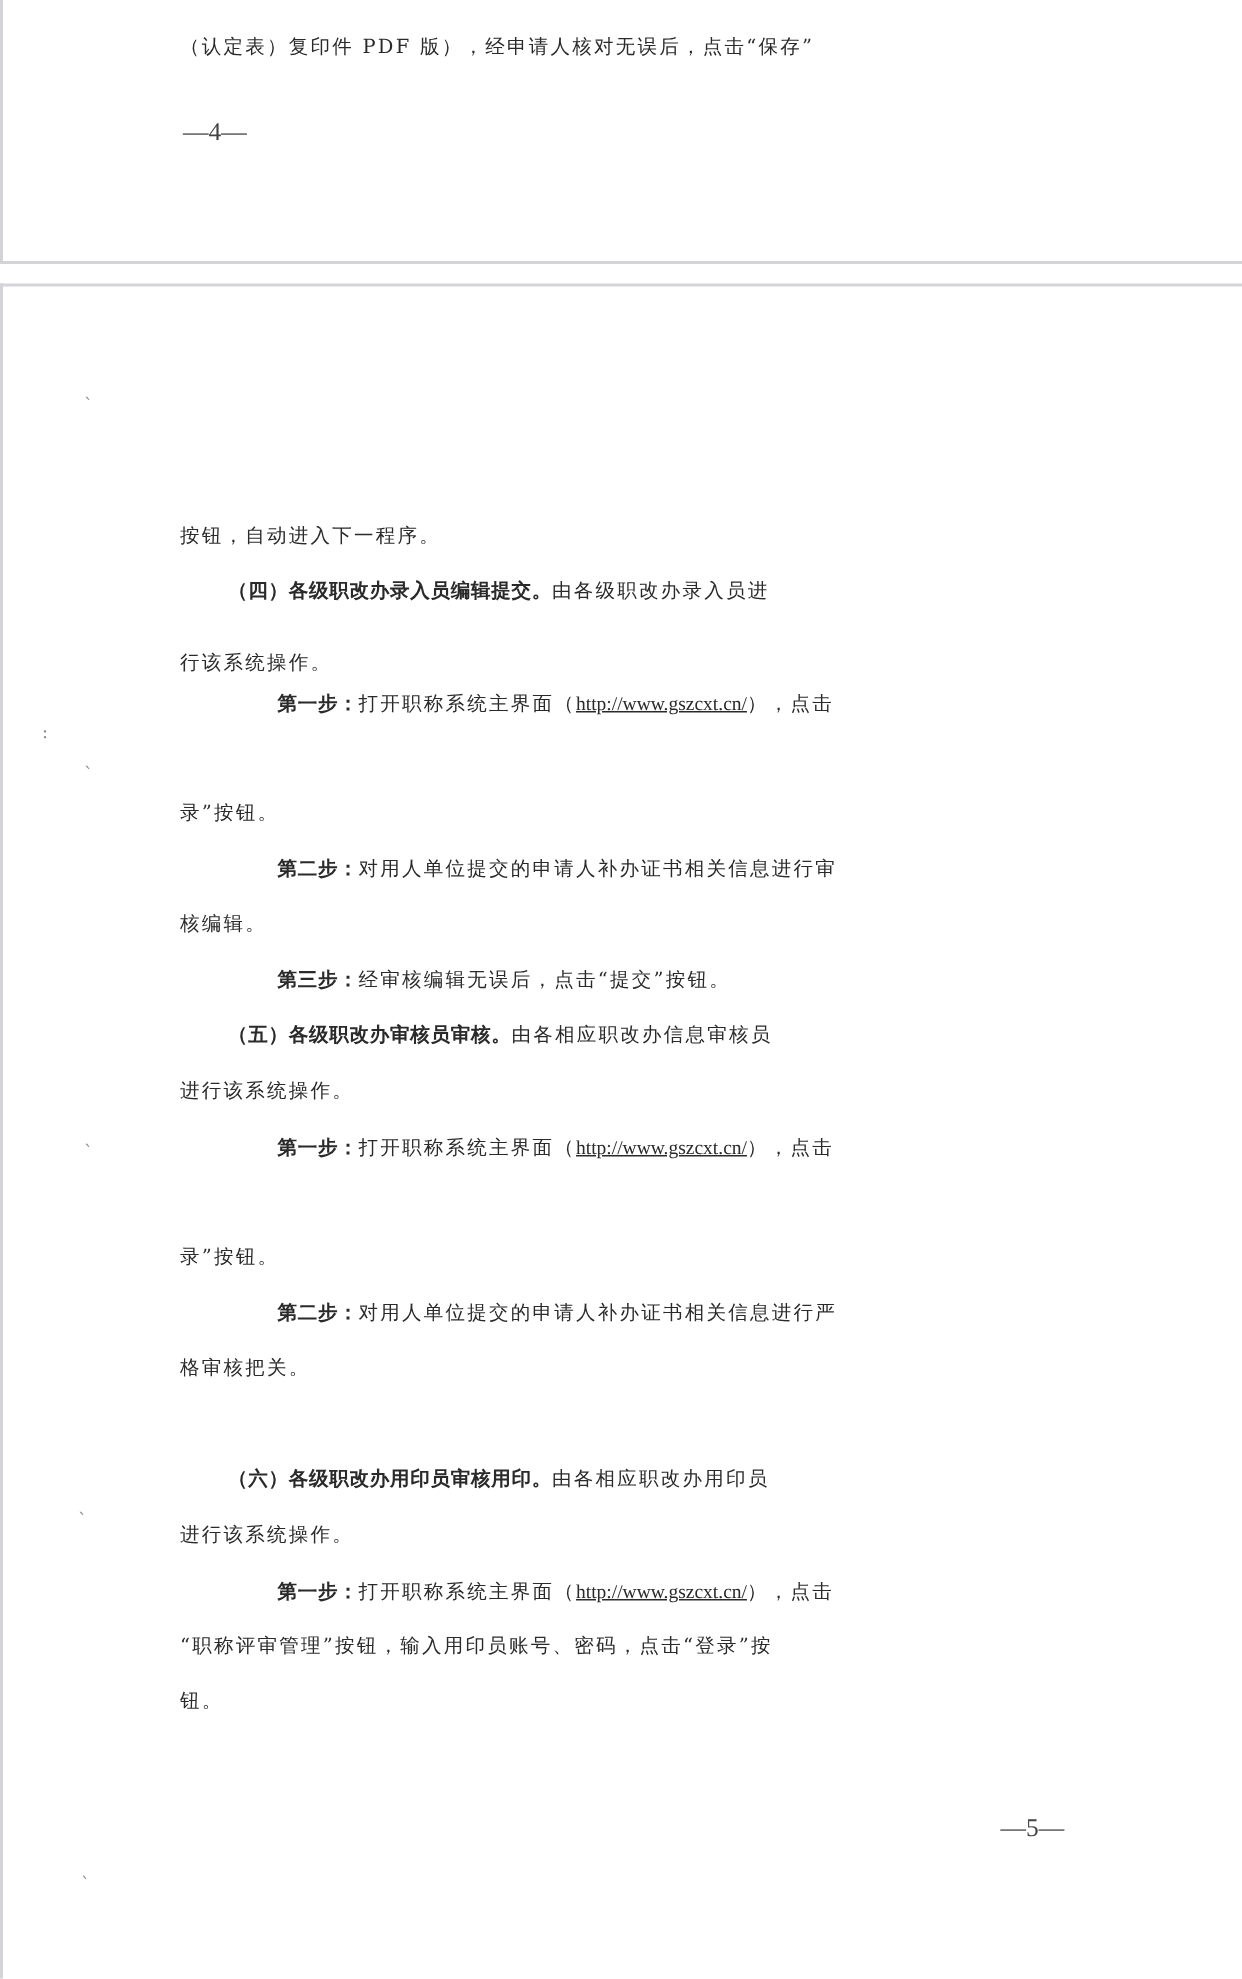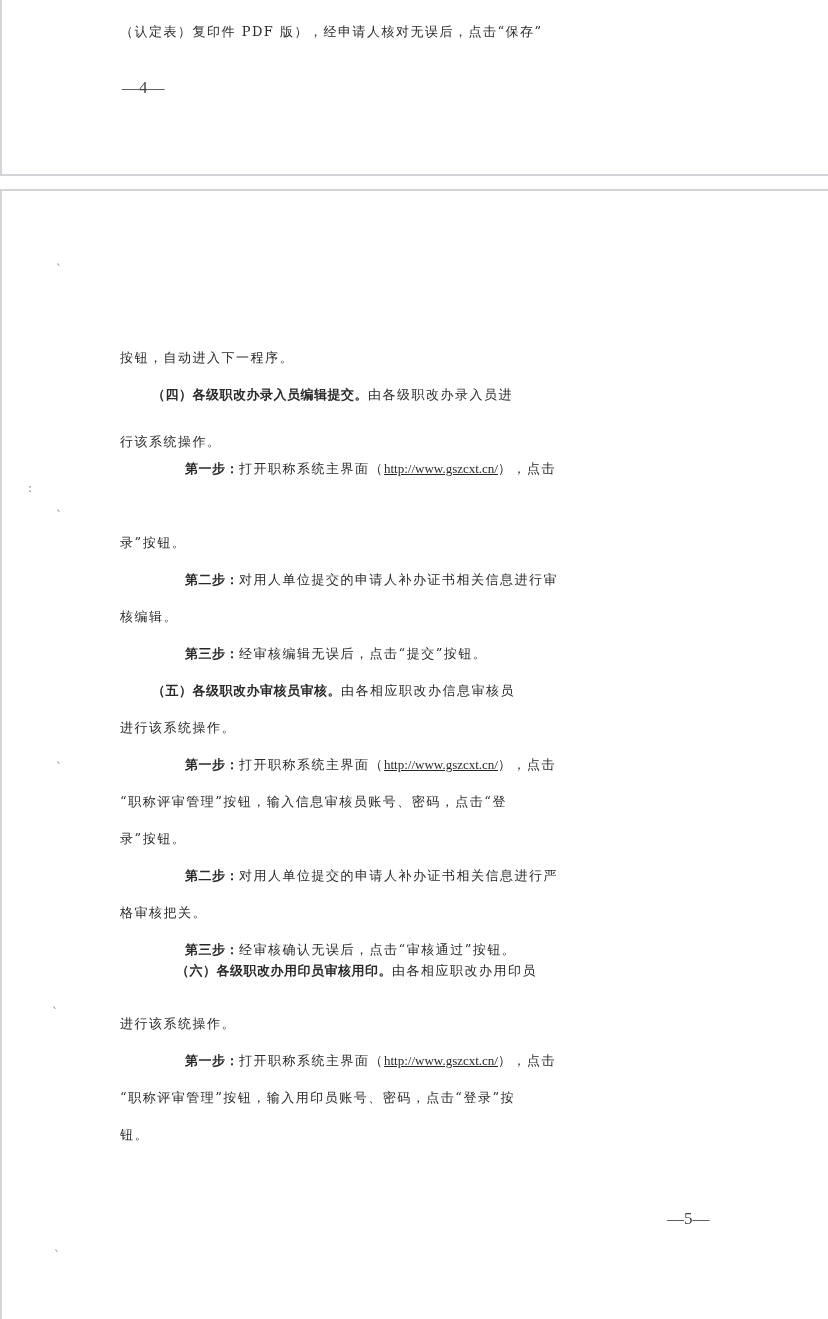--- a/index.html
+++ b/index.html
@@ -63,33 +63,29 @@
   </div>
 
   <div class="line indent" style="top:451px;">
     <span class="b">第三步：</span><span>经审核编辑无误后，点击“提交”按钮。</span>
   </div>
   <div class="line" style="top:525px;">进行该系统操作。</div>
 
   <div class="line indent" style="top:562px;">
     <span class="b">第一步：</span><span>打开职称系统主界面（</span><span class="url">http://www.gszcxt.cn/</span><span>），点击</span>
   </div>
-  <div class="line" style="top:599px;">“职称评审管理”按钮，输入信息审核员账号、密码，点击“登</div>
   <div class="line" style="top:636px;">录”按钮。</div>
 
   <div class="line indent" style="top:673px;">
     <span class="b">第二步：</span><span>对用人单位提交的申请人补办证书相关信息进行严</span>
   </div>
   <div class="line" style="top:710px;">格审核把关。</div>
 
-  <div class="line indent" style="top:747px;">
-    <span class="b">第三步：</span><span>经审核确认无误后，点击“审核通过”按钮。</span>
-  </div>
 
-  <div class="line paren-indent" style="top:768px;margin-left:24px;">
+  <div class="line paren-indent" style="top:784px;">
     <span class="b">（六）各级职改办用印员审核用印。</span><span>由各相应职改办用印员</span>
   </div>
   <div class="line" style="top:821px;">进行该系统操作。</div>
 
   <div class="line indent" style="top:858px;">
     <span class="b">第一步：</span><span>打开职称系统主界面（</span><span class="url">http://www.gszcxt.cn/</span><span>），点击</span>
   </div>
   <div class="line" style="top:895px;">“职称评审管理”按钮，输入用印员账号、密码，点击“登录”按</div>
   <div class="line" style="top:932px;">钮。</div>
 

